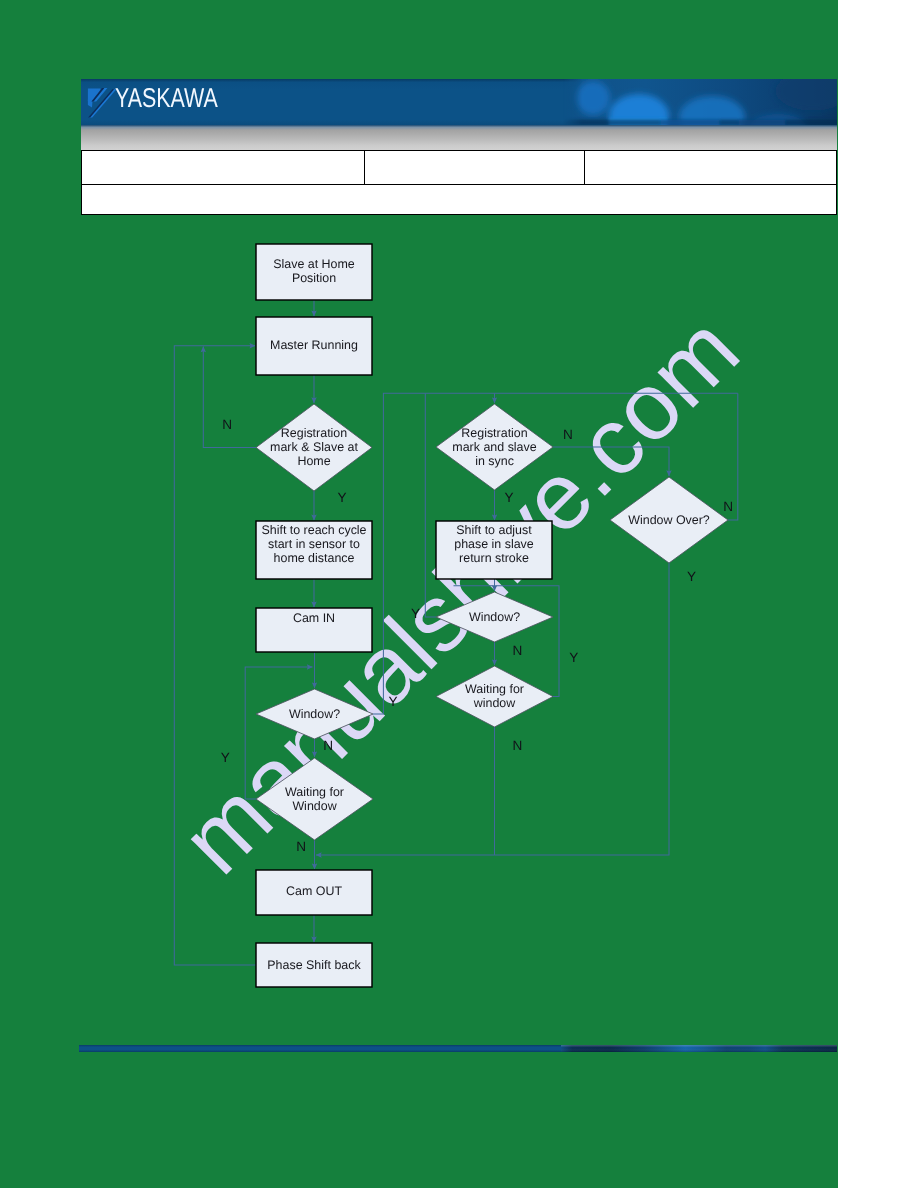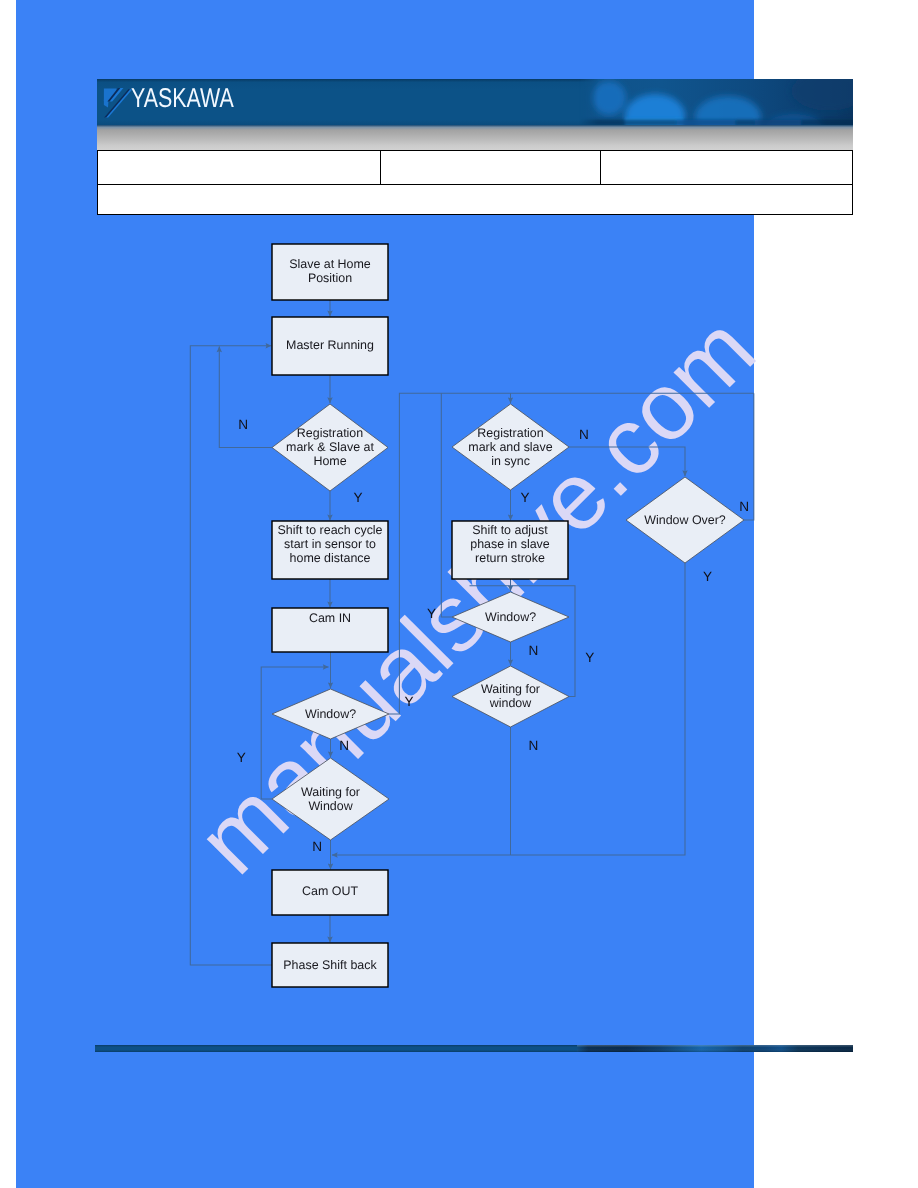--- a/index.html
+++ b/index.html
@@ -1,21 +1,21 @@
 <!DOCTYPE html>
 <html><head>
 <meta charset="utf-8">
 <title>Yaskawa Flowchart Page</title>
 <style>
   html,body{margin:0;padding:0;-webkit-font-smoothing:antialiased;
              text-rendering:geometricPrecision;}
   *{-webkit-font-smoothing:antialiased;}
   body{width:918px;height:1188px;background:#ffffff;
        font-family:"Liberation Sans",sans-serif;overflow:hidden;position:relative;}
-  .page{position:absolute;left:16px;top:0;width:738px;height:1188px;background:#3b82f6;}
+  .page{position:absolute;left:0;top:0;width:838px;height:1188px;background:#15803d;}
 
   
   .hdr{position:absolute;left:81px;top:79px;width:756px;height:46px;overflow:hidden;
         background:#0c5287;}
   .hdr-dark{position:absolute;inset:0;
         background:linear-gradient(to bottom,#083a63 0%,#0b4f83 7%,#0c5287 22%,#0c5287 88%,#0b4b7d 100%);}
   .hdr-bokeh{position:absolute;right:0;top:0;width:274px;height:46px;}
   .hdr-band{position:absolute;left:81px;top:125px;width:756px;height:25px;
         background:linear-gradient(to bottom,#1d4a72 0%,#7e93a8 9%,#a2a2a2 20%,#adadad 38%,
                                    #bdbdbd 62%,#cbcbcb 82%,#d2d2d2 100%);}

